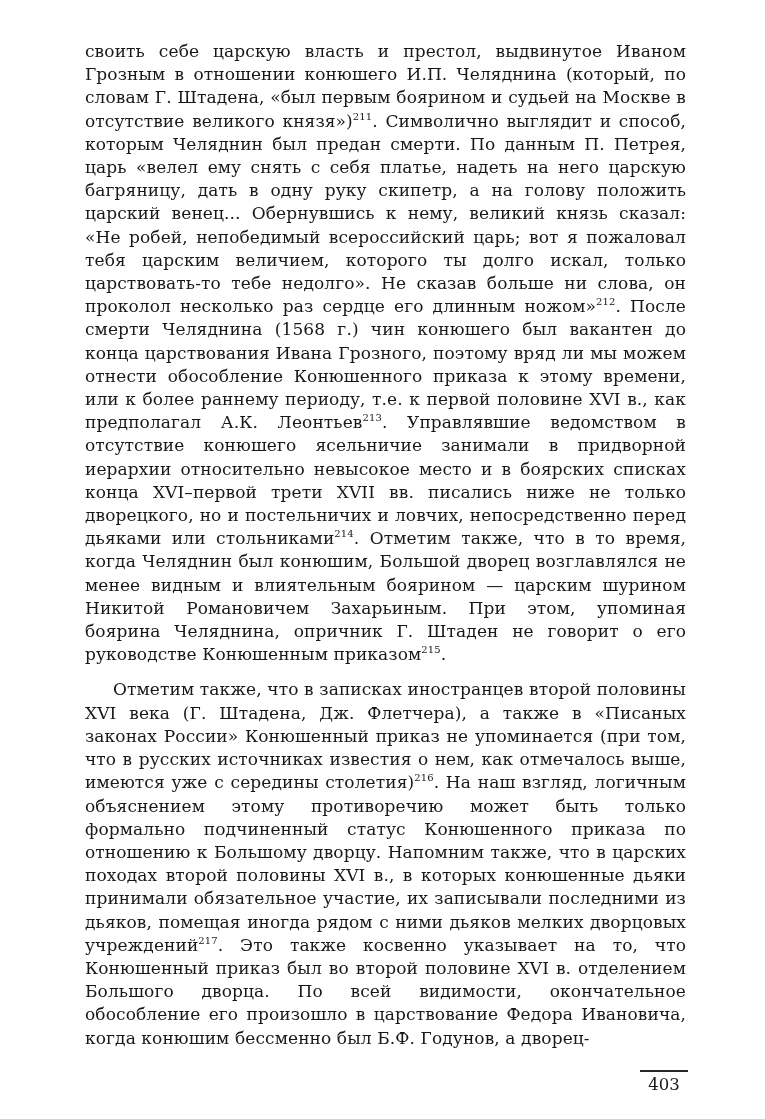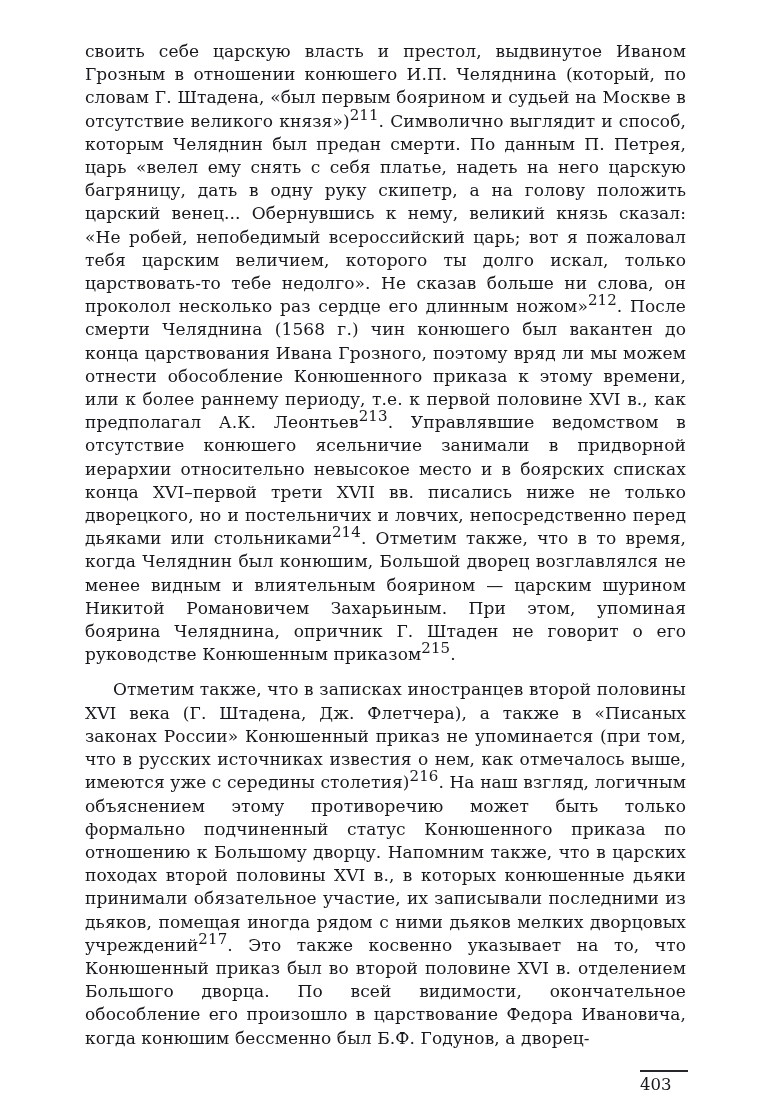--- a/index.html
+++ b/index.html
@@ -29,29 +29,30 @@
   }
   .para {
     margin: 0;
     padding: 0;
   }
   .para.indent {
     text-indent: 28px;
     margin-top: 12px;
   }
   sup {
-    font-size: 15px;
+    font-size: 10px;
     line-height: 0;
     vertical-align: super;
   }
   .footer {
     position: absolute;
     right: 77px;
     bottom: 24px;
     width: 48px;
+    text-align: center;
   }
   .footer-rule {
     width: 48px;
     border-top: 2px solid #27272b;
     margin: 0 auto 3px auto;
     height: 0;
   }
   .page-number {
     font-size: 16.5px;
     line-height: 20px;

